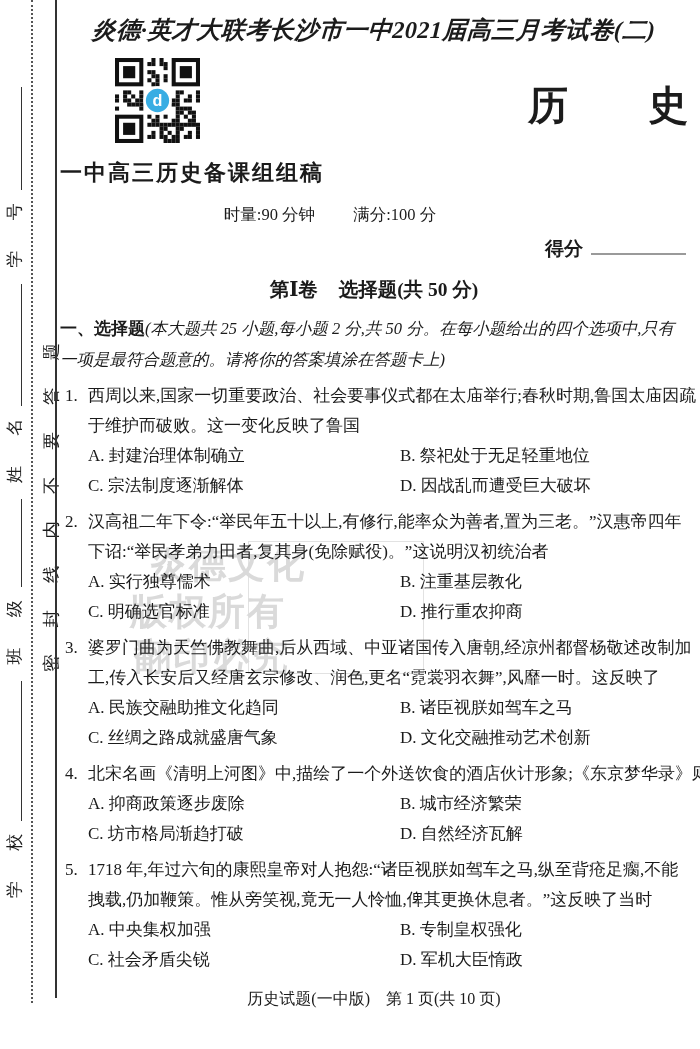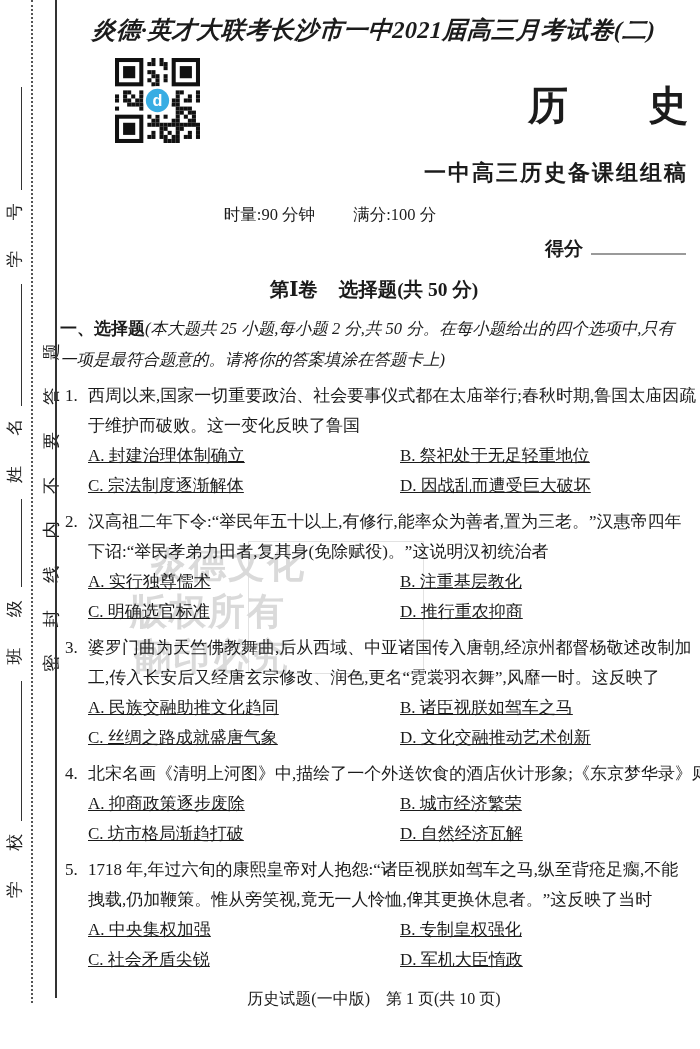--- a/index.html
+++ b/index.html
@@ -33,38 +33,38 @@
   .wm-3{left:134px;top:632px;}
 
   
   .content{position:absolute;left:60px;top:0;width:628px;z-index:1;}
   .header-title{padding-top:14px;text-align:center;font-size:24px;font-weight:900;
     font-style:italic;letter-spacing:.5px;transform:skewX(-3deg);}
   .subject-row{position:relative;height:96px;margin-top:12px;}
   .qr{position:absolute;left:55px;top:0;width:85px;height:85px;}
   .subject-title{display:flex;justify-content:flex-end;padding-top:20px;font-size:40px;font-weight:bold;}
   .subject-title span{letter-spacing:80px;margin-right:-80px;}
-  .drafting{margin-top:4px;text-align:right;font-size:22px;font-weight:bold;
+  .drafting{margin-top:4px;text-align:left;font-size:22px;font-weight:bold;
     font-family:"Liberation Sans","DejaVu Sans",sans-serif;letter-spacing:2px;}
   .meta{margin-top:16px;width:540px;text-align:center;font-size:16.5px;}
   .meta span + span{margin-left:34px;}
   .score-row{margin-top:10px;text-align:right;padding-right:2px;}
   .score-label{font-size:19px;font-weight:bold;font-family:"Liberation Sans","DejaVu Sans",sans-serif;}
   .score-blank{display:inline-block;width:95px;border-bottom:2px solid #9a9a9a;height:16px;margin-left:4px;}
   .section-title{margin-top:14px;text-align:center;font-size:19.5px;font-weight:bold;}
   .section-title .p2{margin-left:16px;margin-top:44px;}
   .instructions{margin-top:10px;font-size:16.5px;line-height:31px;}
   .instructions .lead{font-weight:bold;font-style:normal;font-size:17px;}
   .instructions div{white-space:nowrap;font-style:italic;}
   .questions{font-size:17px;}
   .question{margin-top:6px;}
   .q-line,.q-cont,.opt-row{line-height:30px;white-space:nowrap;}
   .q-num{display:inline-block;width:23px;margin-left:5px;}
   .q-cont{padding-left:28px;}
-  .opt-row{display:flex;padding-left:28px;text-decoration:underline;}
+  .opt-row{display:flex;padding-left:28px;}
   .opt-a{width:312px;}
   .footer{margin-top:14px;display:flex;justify-content:center;font-size:16px;}
   .footer span + span{margin-left:16px;}
 </style>
 </head>
 <body>
 
 <div class="page">
 
   <div class="watermark">

